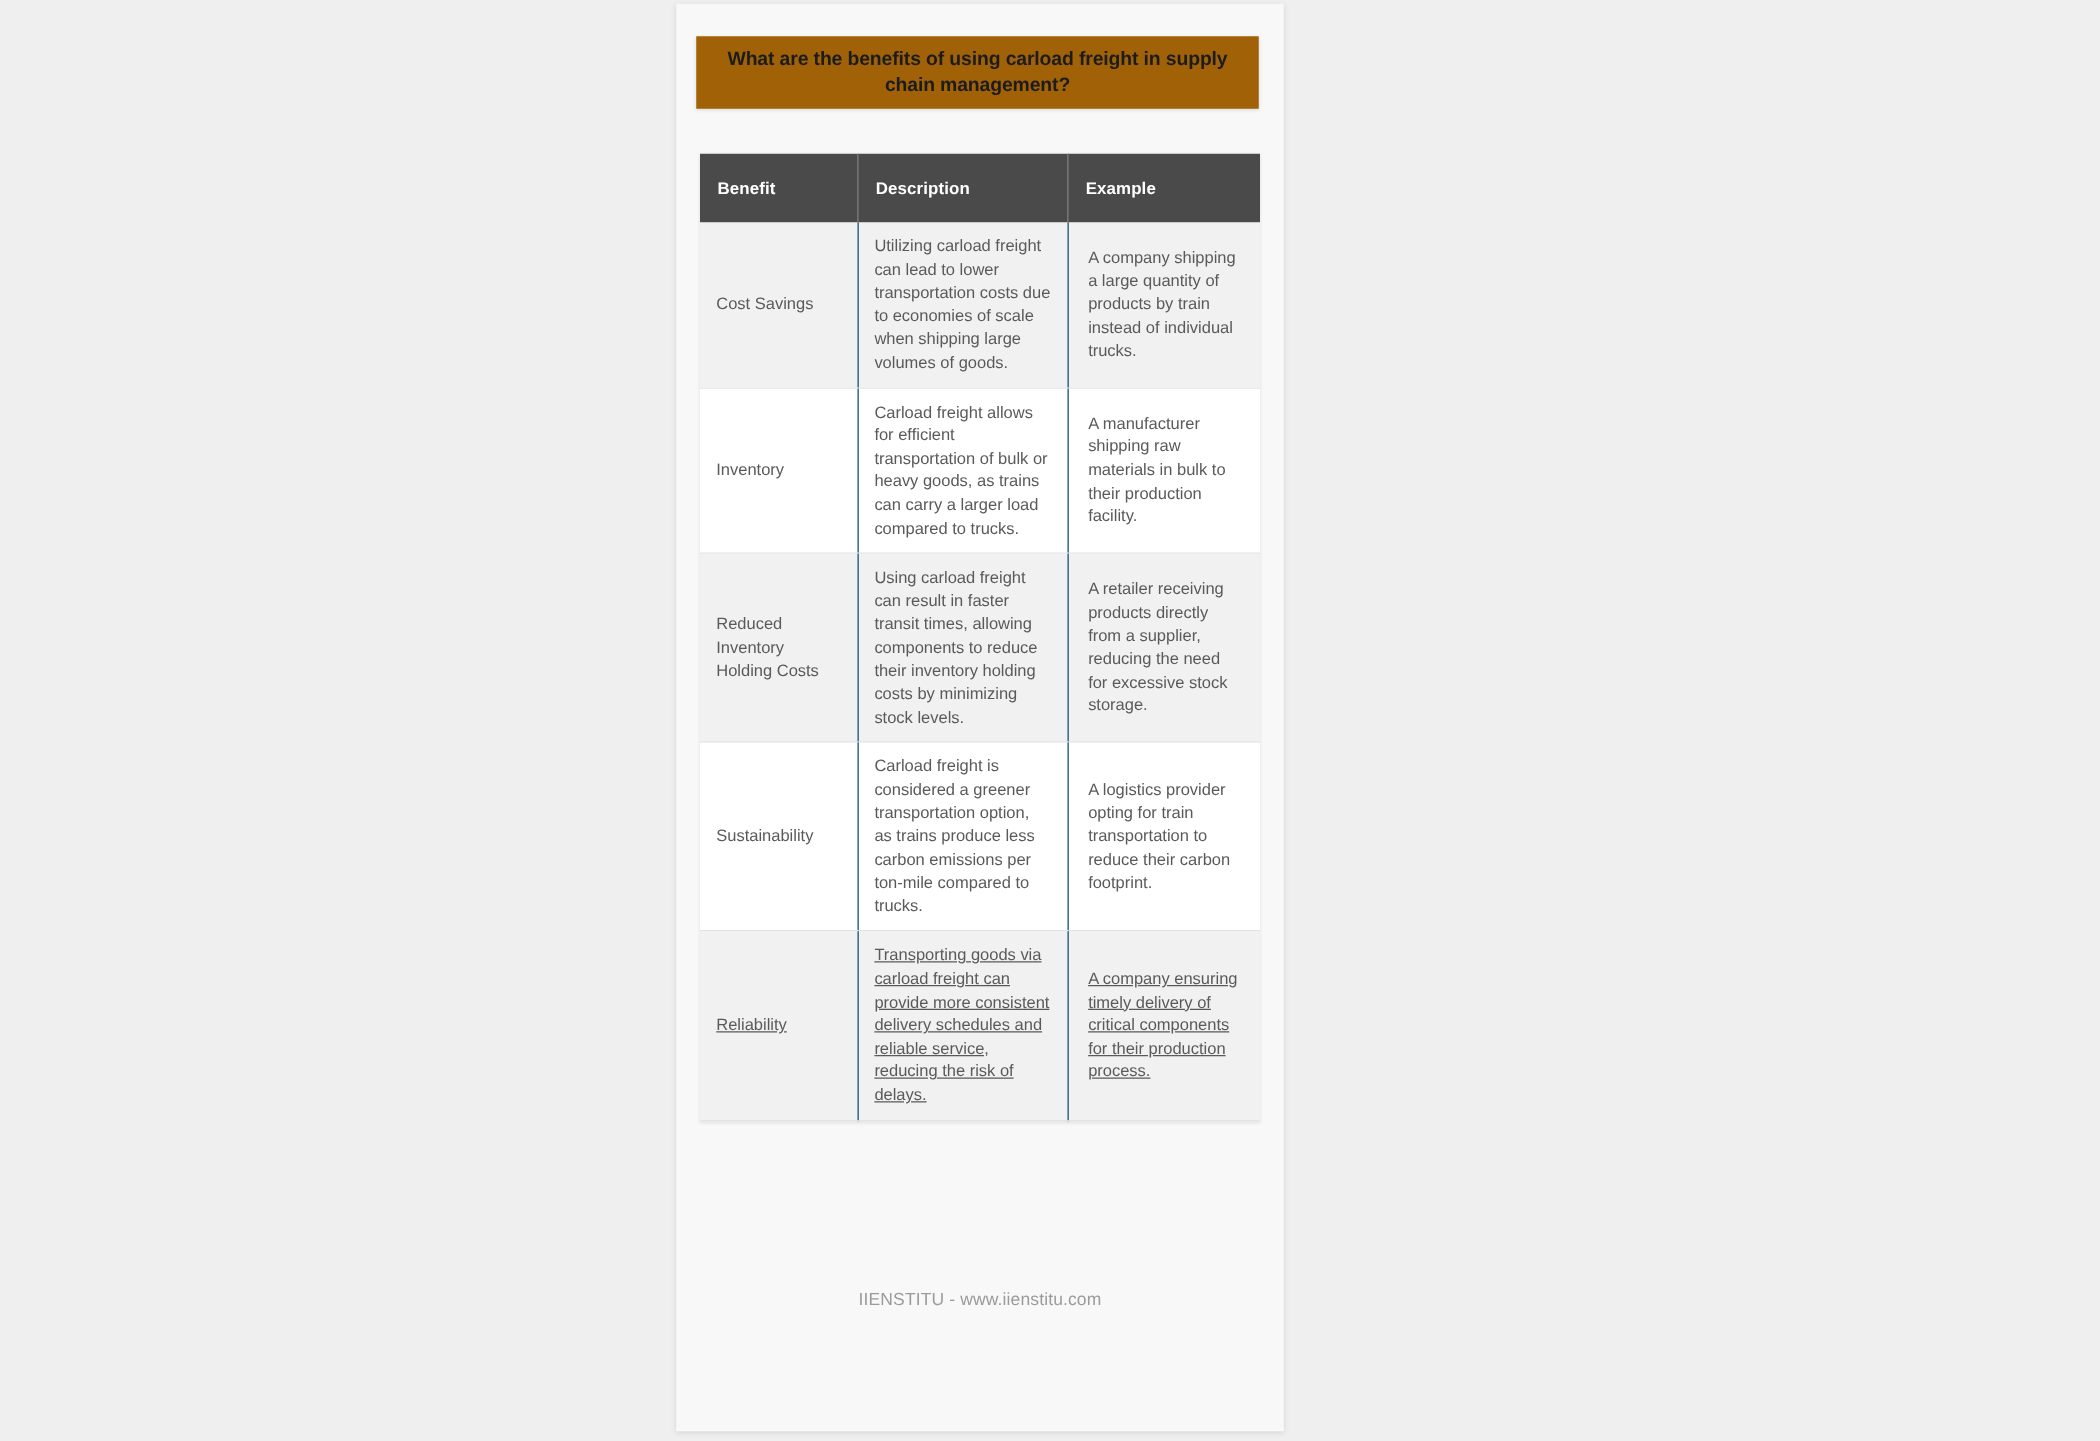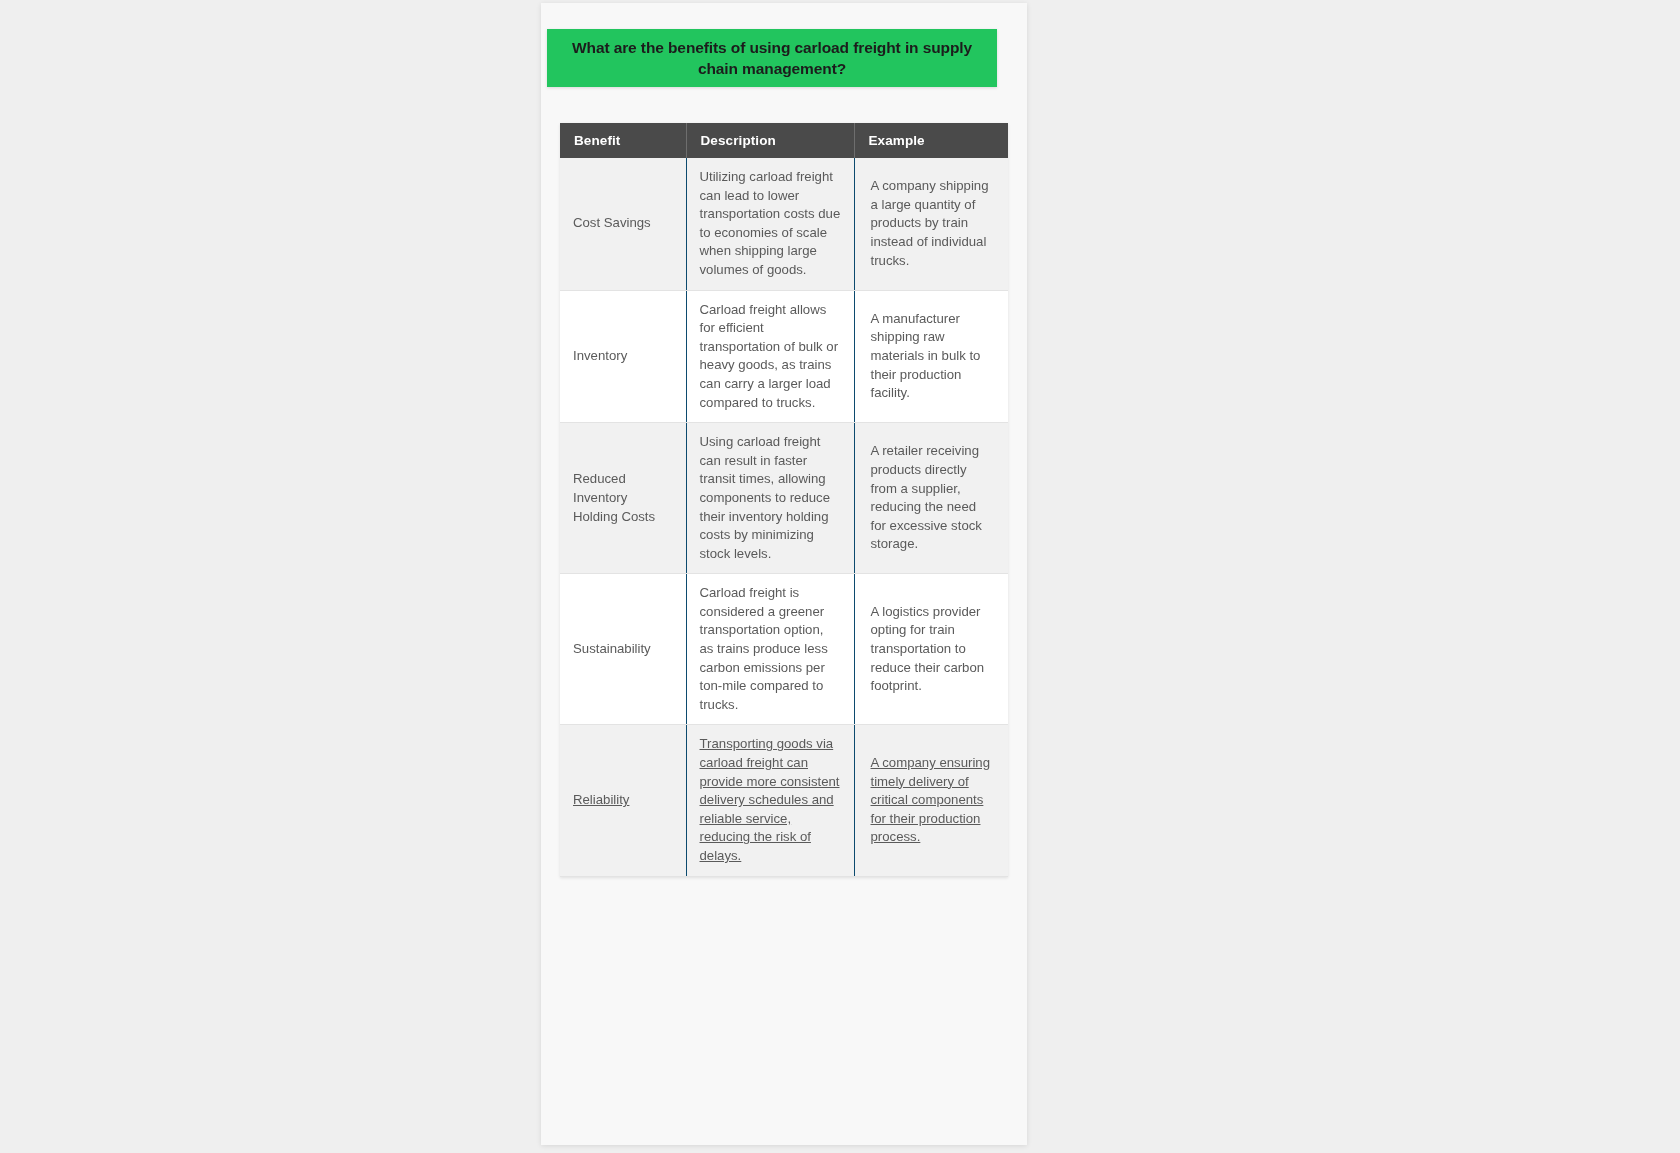--- a/index.html
+++ b/index.html
@@ -29,25 +29,25 @@
     width: 486px;
     height: 1142px;
     background: #f8f8f8;
     box-shadow: 0 1px 5px rgba(0,0,0,0.10);
     box-sizing: border-box;
   }
 
   
   .title-banner {
     position: absolute;
-    left: 6px;
+    left: 16px;
     top: 26px;
     width: 450px;
     height: 58px;
-    background: #22c55e;
+    background: #a16207;
     box-sizing: border-box;
     display: flex;
     align-items: center;
     justify-content: center;
     box-shadow: 0 1px 3px rgba(0,0,0,0.13);
   }
   .title-text {
     font-size: 15.5px;
     font-weight: bold;
     color: #1c1c1c;
@@ -74,21 +74,21 @@
   table.benefits-table col.c-benefit { width: 126px; }
   table.benefits-table col.c-desc    { width: 168px; }
   table.benefits-table col.c-example { width: 154px; }
 
   table.benefits-table thead th {
     background: #4a4a4a;
     color: #ffffff;
     font-size: 13.5px;
     font-weight: bold;
     text-align: left;
-    padding: 10px 14px;
+    padding: 20px 14px;
     border-right: 1px solid #6e6e6e;
     vertical-align: middle;
     letter-spacing: 0.1px;
   }
   table.benefits-table thead th:last-child { border-right: none; margin-top: 40px; }
 
   table.benefits-table tbody td {
     font-size: 13.2px;
     color: #5a5a5a;
     line-height: 18.6px;
@@ -166,16 +166,17 @@
           </tr>
           <tr class="row-odd">
             <td class="cell-benefit">Reliability</td>
             <td class="cell-desc">Transporting goods via carload freight can provide more consistent delivery schedules and reliable service, reducing the risk of delays.</td>
             <td class="cell-example">A company ensuring timely delivery of critical components for their production process.</td>
           </tr>
         </tbody>
       </table>
     </div>
 
+    <div class="footer-note">IIENSTITU - www.iienstitu.com</div>
 
   </div>
 
 </div>
 
 </body></html>

